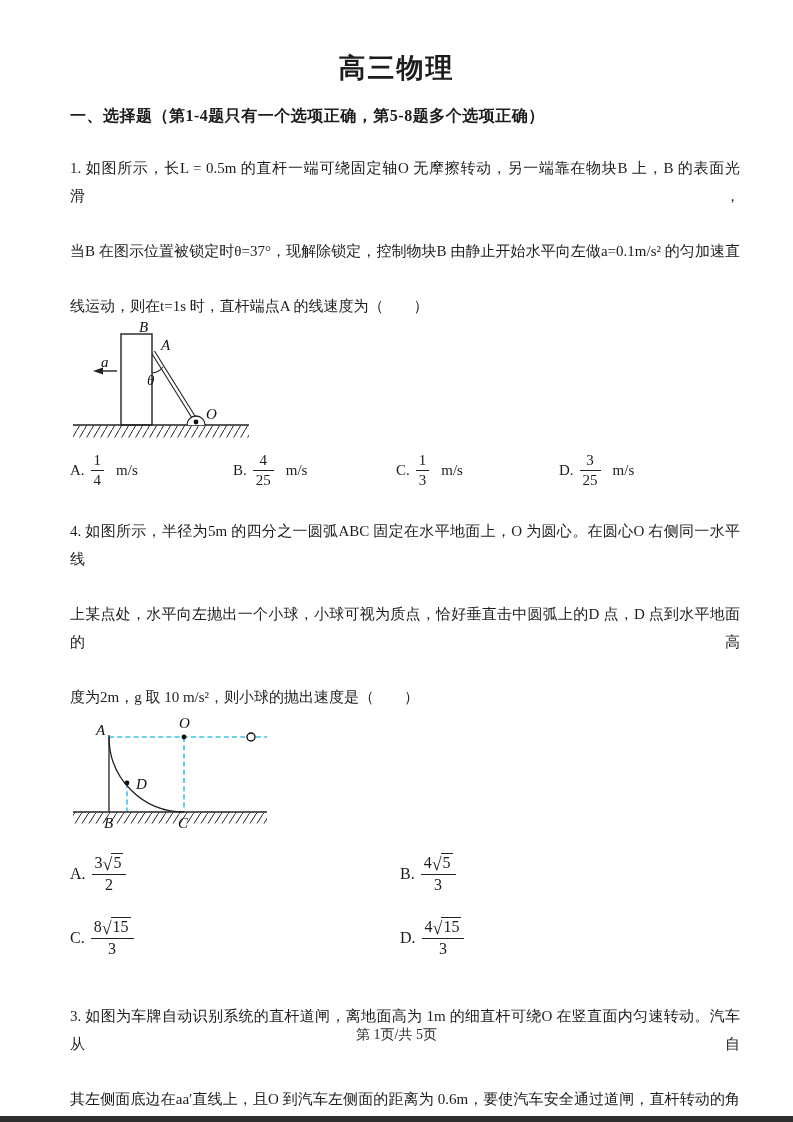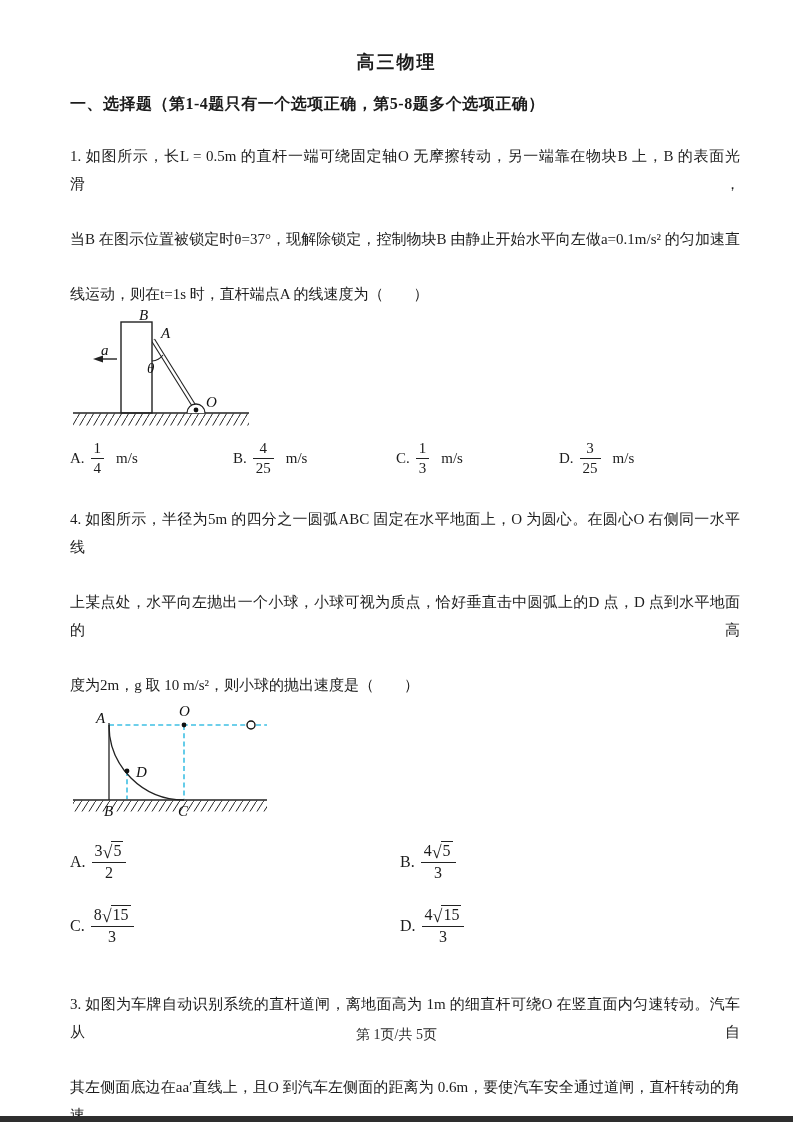--- a/index.html
+++ b/index.html
@@ -1,19 +1,19 @@
 <!DOCTYPE html>
 <html><head>
 <meta charset="utf-8">
 <style>
   * { margin:0; padding:0; box-sizing:border-box; }
   body { background:#ffffff; font-family:"Liberation Serif", serif; color:#1c1c1c; }
   .page { position:relative; width:793px; height:1122px; background:#ffffff; overflow:hidden; }
 
-  .doc-title { margin-top:50px; text-align:center; font-size:18px; font-weight:bold; letter-spacing:2px; }
+  .doc-title { margin-top:50px; text-align:center; font-size:27px; font-weight:bold; letter-spacing:2px; }
   .section-heading { margin:20px 53px 0 70px; font-size:16px; font-weight:bold; letter-spacing:0.5px; }
 
   .para { margin:10px 53px 0 70px; font-size:15px; }
   .tline { line-height:28px; text-align:justify; text-align-last:justify;margin-top:27px; }
   .tline.last { text-align-last:left; }
 
   .fig { display:block; }
   .fig1 { margin:2px 0 0 70px; }
   .fig2 { margin:4px 0 0 60px; }
   .fig-label { font-style:italic; font-size:15px; font-family:"Liberation Serif", serif; fill:#111; }

